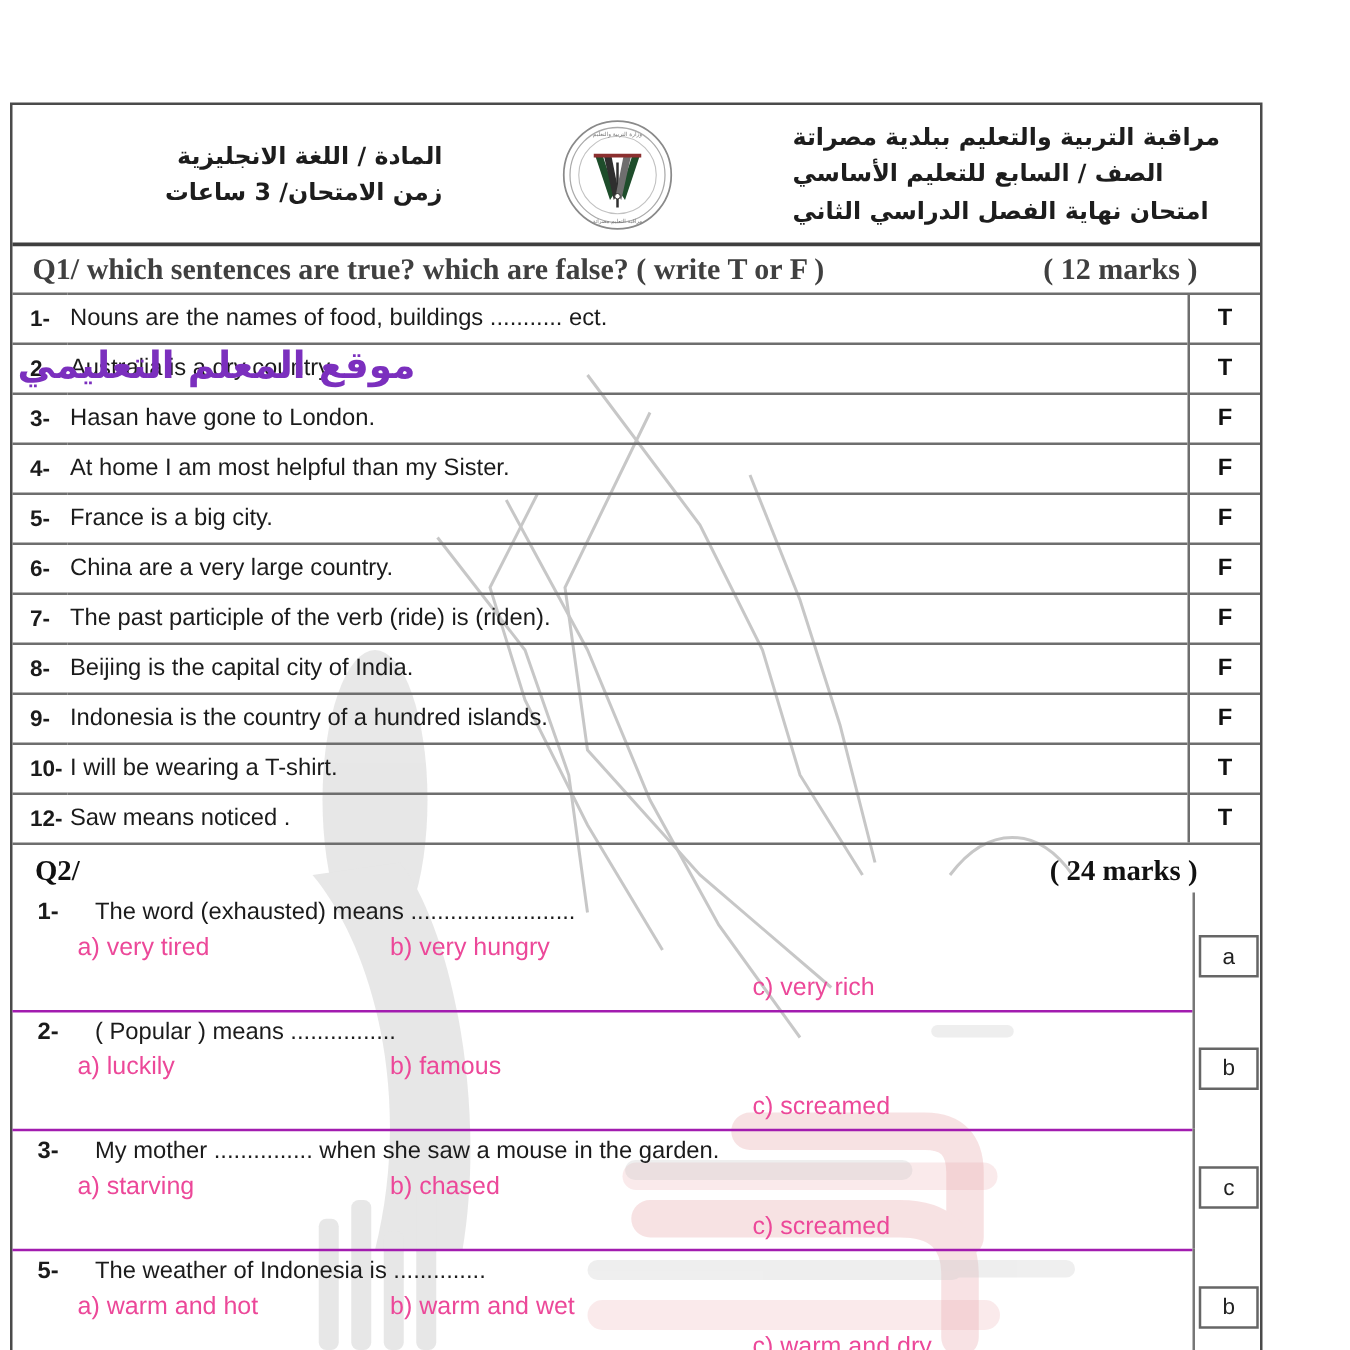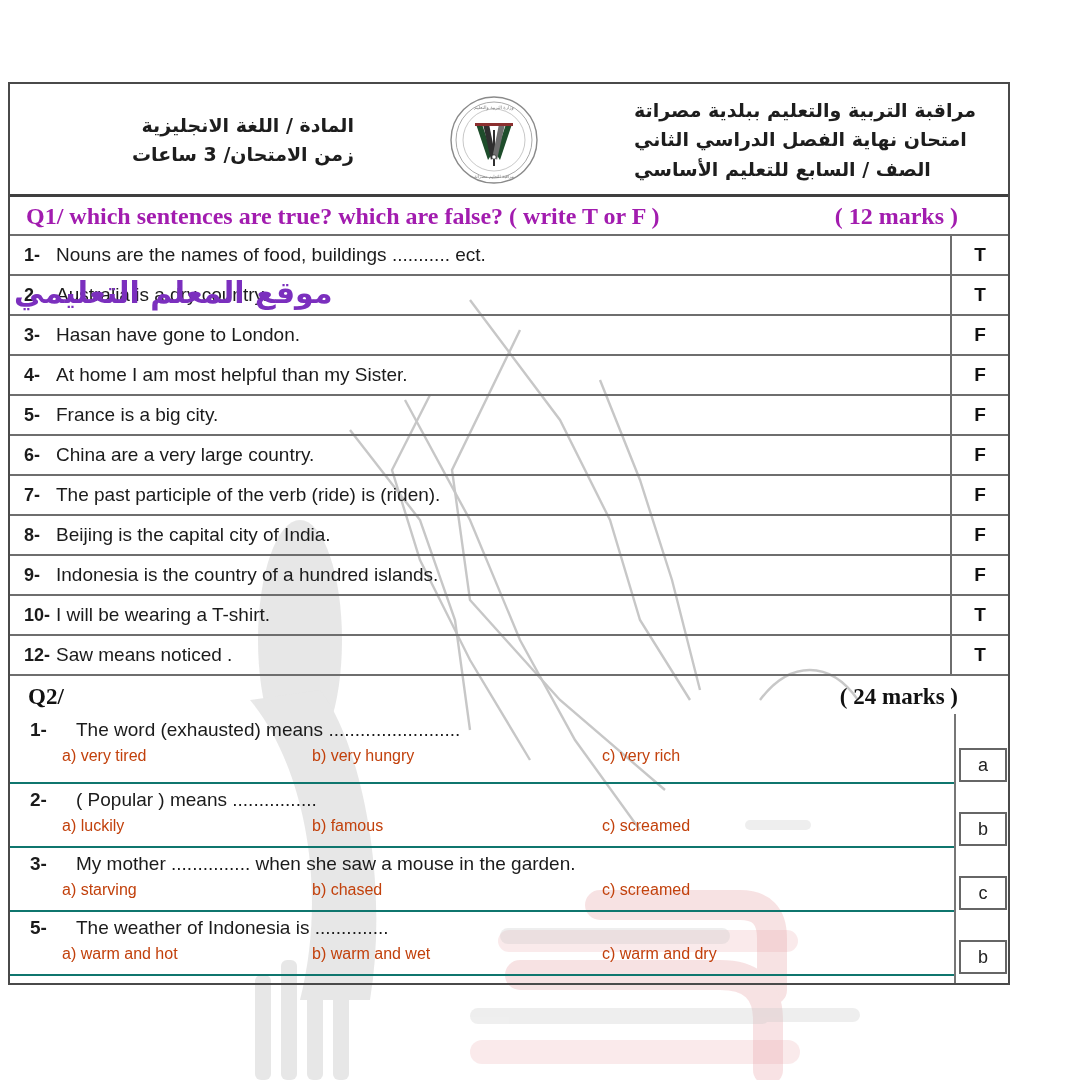--- a/index.html
+++ b/index.html
@@ -65,21 +65,21 @@
   }
 
   
   .q-title-row {
     display: flex;
     align-items: baseline;
     padding: 6px 16px 4px 16px;
     font-family: "Liberation Serif", serif;
     font-weight: bold;
     font-size: 24px;
-    color: #a21caf;
+    color: #404040;
   }
   .q-title-row .q-label { white-space: nowrap; }
   .q-title-row .q-text  { white-space: nowrap; }
   .q-title-row .q-marks {
     margin-left: auto;
     white-space: nowrap;
     padding-right: 34px;
   }
 
   
@@ -152,49 +152,49 @@
     table-layout: fixed;
   }
   table.mc-table td {
     padding: 0;
     vertical-align: top;
   }
   .mc-body { width: 944px; }
   .mc-ansc { width: 54px; border-left: 2px solid #777; }
 
   .mc-item {
-    border-top: 2px solid #0f766e;
+    border-top: 2px solid #a21caf;
     padding: 3px 0 4px 0;
   }
   .mc-item.first { border-top: 0; }
 
   .mc-stem {
     font-size: 19px;
     color: #1b1b1b;
     padding-left: 20px;
     white-space: nowrap;
     line-height: 1.35;
   }
   .mc-stem .num {
     font-weight: bold;
     display: inline-block;
     width: 46px;
   }
   .mc-opts {
     display: flex;
-    font-size: 16px;
-    color: #c2410c;
+    font-size: 20px;
+    color: #ec4899;
     padding-left: 52px;
     line-height: 1.35;
     margin-top: 2px;
   }
   .mc-opts .opt { white-space: nowrap; }
   .mc-opts .opt.o1 { width: 250px; }
   .mc-opts .opt.o2 { width: 290px; }
-  .mc-opts .opt.o3 { width: 240px; }
+  .mc-opts .opt.o3 { width: 240px; margin-top: 32px; }
 
   .mc-ansbox {
     width: 44px;
     height: 30px;
     border: 2px solid #666;
     margin: 0 auto;
     display: flex;
     align-items: center;
     justify-content: center;
     font-size: 18px;
@@ -280,22 +280,22 @@
         <path d="M57 30 L51 30 L45 60 L49 66 Z" fill="#6e6e6e"></path>
         <rect x="27" y="29" width="38" height="3" fill="#8b2f2f"></rect>
         <circle cx="46" cy="63" r="2.2" fill="#ffffff" stroke="#2f2f2f" stroke-width="0.8"></circle>
         <text x="46" y="15" font-size="4.6" fill="#7a7a7a" text-anchor="middle" font-family="DejaVu Sans, sans-serif">وزارة التربية والتعليم</text>
         <text x="46" y="84" font-size="4.4" fill="#7a7a7a" text-anchor="middle" font-family="DejaVu Sans, sans-serif">مراقبة التعليم مصراتة</text>
       </svg>
     </div>
 
     <div class="hdr-block hdr-right">
       <div>مراقبة التربية والتعليم ببلدية مصراتة</div>
+      <div>الصف / السابع للتعليم الأساسي</div>
       <div>امتحان نهاية الفصل الدراسي الثاني</div>
-      <div>الصف / السابع للتعليم الأساسي</div>
     </div>
   </div>
 
   <div class="q-title-row">
     <span class="q-label">Q1/</span>
     <span class="q-text" style="margin-left:6px;">which sentences are true? which are false?  ( write T  or  F )</span>
     <span class="q-marks">( 12 marks )</span>
   </div>
 
   <table class="tf-table">

